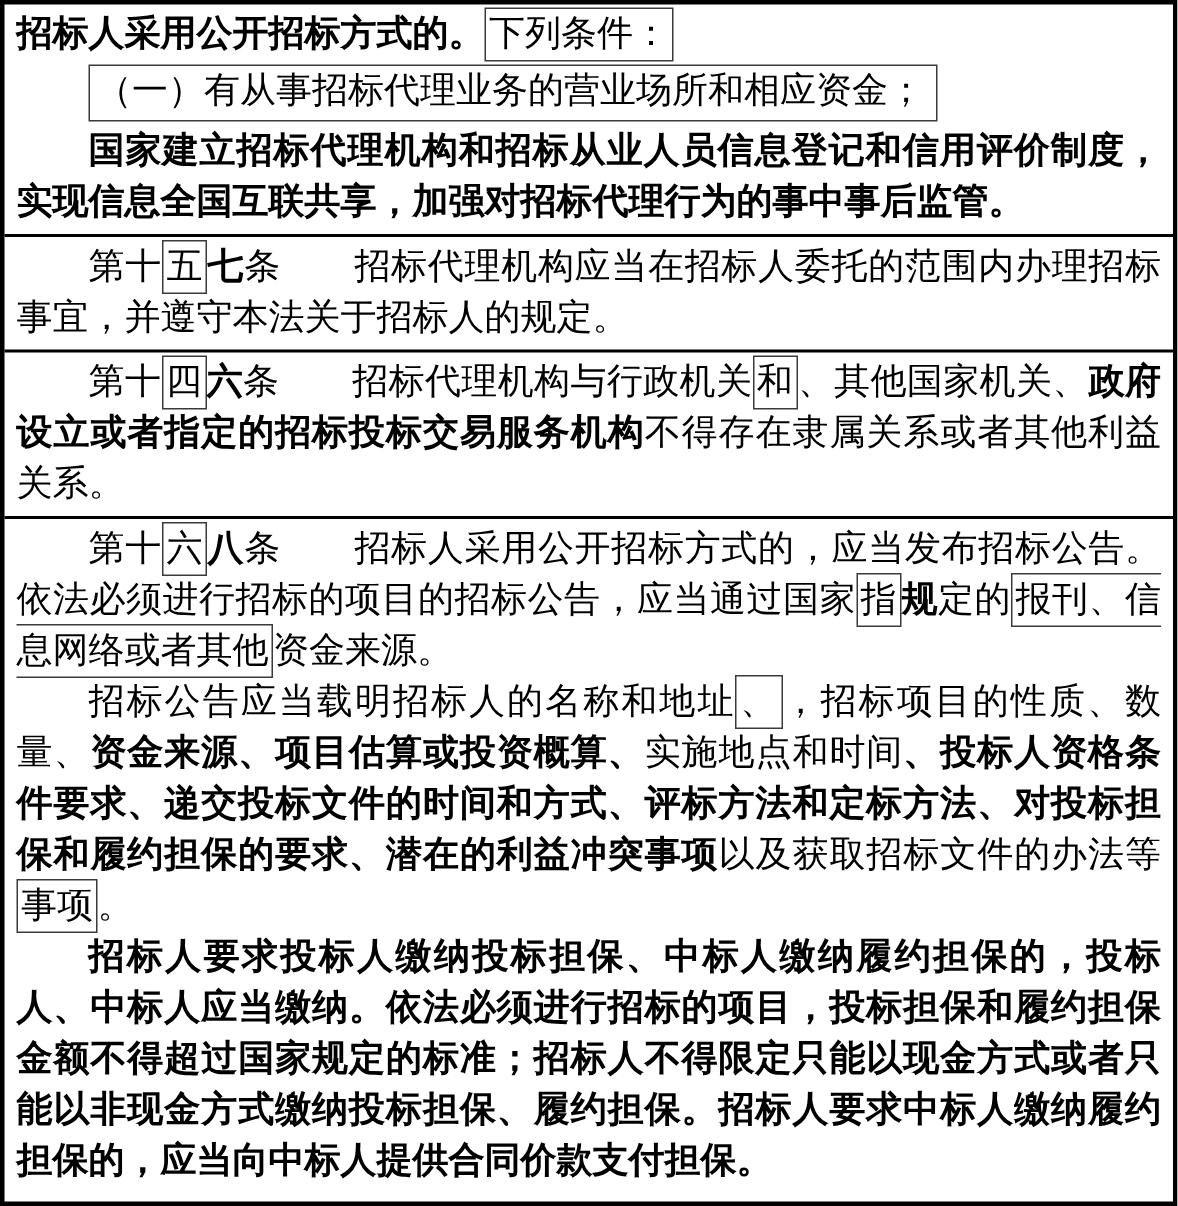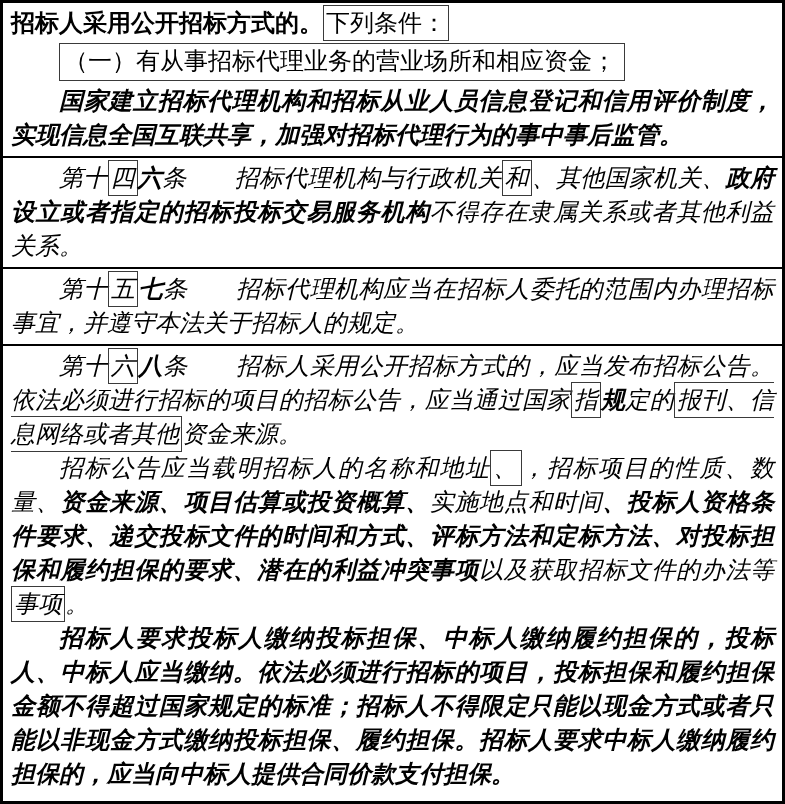--- a/index.html
+++ b/index.html
@@ -18,21 +18,21 @@
   .section {
     padding: 3px 8px 4px 8px;
   }
   .section + .section {
     border-top: 2px solid #000000;
   }
   .para {
     text-align: justify;
     margin: 0;
   }
-  .para.indent { text-indent: 2em; font-style: italic; }
+  .para.indent { text-indent: 2em; }
   .para.flush  { text-indent: 0; }
   .para.boxline {
     text-indent: 0;
     margin: 3px 0 3px 2em;
   }
   .run-normal {
     font-family: "Liberation Serif", "DejaVu Serif", serif;
     font-weight: normal;
   }
   .run-bold {
@@ -56,24 +56,24 @@
 <body>
 
 <div class="page">
   <div>
       <div class="section">
         <div class="para flush"><span class="run-bold">招标人采用公开招标方式的。</span><span class="run-deleted">下列条件：</span></div>
         <div class="para boxline"><span class="blockbox"><span class="run-normal">（一）有从事招标代理业务的营业场所和相应资金；</span></span></div>
         <div class="para indent"><span class="run-bold">国家建立招标代理机构和招标从业人员信息登记和信用评价制度，实现信息全国互联共享，加强对招标代理行为的事中事后监管。</span></div>
       </div>
       <div class="section">
-        <div class="para indent"><span class="run-normal">第十</span><span class="run-deleted">四</span><span class="run-bold">六</span><span class="run-normal">条　　招标代理机构与行政机关</span><span class="run-deleted">和</span><span class="run-normal">、其他国家机关、</span><span class="run-bold">政府设立或者指定的招标投标交易服务机构</span><span class="run-normal">不得存在隶属关系或者其他利益关系。</span></div>
+        <div class="para indent"><span class="run-normal">第十</span><span class="run-deleted">五</span><span class="run-bold">七</span><span class="run-normal">条　　招标代理机构应当在招标人委托的范围内办理招标事宜，并遵守本法关于招标人的规定。</span></div>
       </div>
       <div class="section">
-        <div class="para indent"><span class="run-normal">第十</span><span class="run-deleted">五</span><span class="run-bold">七</span><span class="run-normal">条　　招标代理机构应当在招标人委托的范围内办理招标事宜，并遵守本法关于招标人的规定。</span></div>
+        <div class="para indent"><span class="run-normal">第十</span><span class="run-deleted">四</span><span class="run-bold">六</span><span class="run-normal">条　　招标代理机构与行政机关</span><span class="run-deleted">和</span><span class="run-normal">、其他国家机关、</span><span class="run-bold">政府设立或者指定的招标投标交易服务机构</span><span class="run-normal">不得存在隶属关系或者其他利益关系。</span></div>
       </div>
       <div class="section">
         <div class="para indent"><span class="run-normal">第十</span><span class="run-deleted">六</span><span class="run-bold">八</span><span class="run-normal">条　　招标人采用公开招标方式的，应当发布招标公告。依法必须进行招标的项目的招标公告，应当通过国家</span><span class="run-deleted">指</span><span class="run-bold">规</span><span class="run-normal">定的</span><span class="run-deleted">报刊、信息网络或者其他</span><span class="run-normal">资金来源。</span></div>
         <div class="para indent"><span class="run-normal">招标公告应当载明招标人的名称和地址</span><span class="run-deleted">、</span><span class="run-normal">，招标项目的性质、数量、</span><span class="run-bold">资金来源、项目估算或投资概算、</span><span class="run-normal">实施地点和时间</span><span class="run-bold">、投标人资格条件要求、递交投标文件的时间和方式、评标方法和定标方法、对投标担保和履约担保的要求、潜在的利益冲突事项</span><span class="run-normal">以及获取招标文件的办法等</span><span class="run-deleted">事项</span><span class="run-normal">。</span></div>
         <div class="para indent"><span class="run-bold">招标人要求投标人缴纳投标担保、中标人缴纳履约担保的，投标人、中标人应当缴纳。依法必须进行招标的项目，投标担保和履约担保金额不得超过国家规定的标准；招标人不得限定只能以现金方式或者只能以非现金方式缴纳投标担保、履约担保。招标人要求中标人缴纳履约担保的，应当向中标人提供合同价款支付担保。</span></div>
       </div>
     </div>
 </div>
 
 </body></html>

